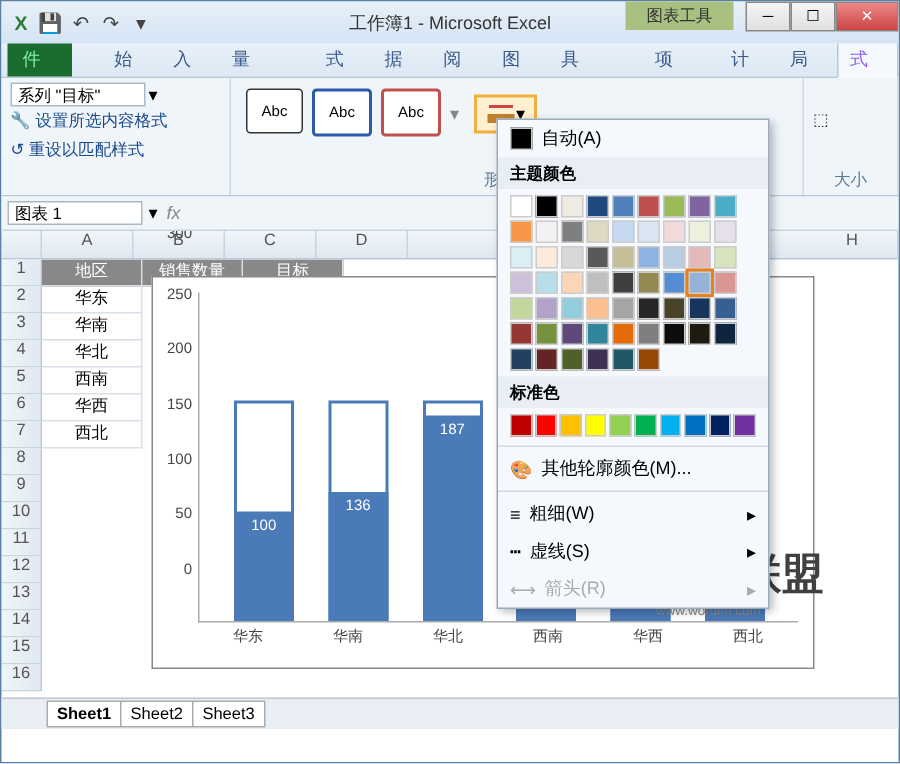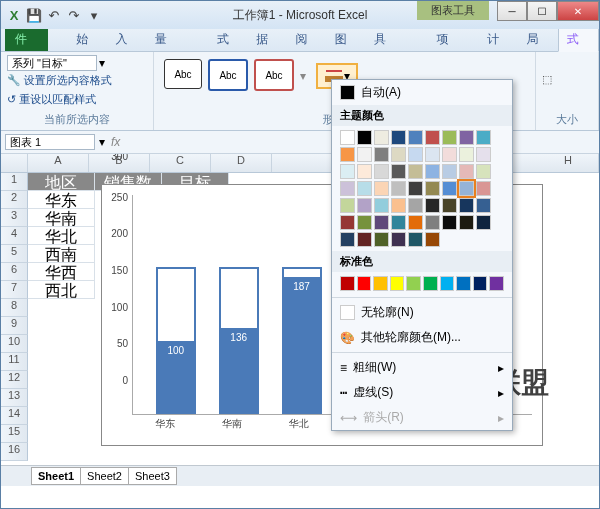--- a/index.html
+++ b/index.html
@@ -34,21 +34,21 @@
 .name-box{border:1px solid #a8b8c8;background:#fff;padding:1px 4px;width:80px;margin:0 4px;font-size:11px}
 .fx-label{font-style:italic;color:#888;padding:0 6px}
 .grid-area{position:relative;height:328px;overflow:hidden}
 .col-headers{display:flex;background:linear-gradient(#f0f5fa,#e0e8f0);height:18px;border-bottom:1px solid #b8c8d8}
 .corner{width:26px;border-right:1px solid #c8d4e0}
 .col-h{width:60px;text-align:center;border-right:1px solid #c8d4e0;font-size:11px;color:#555}
 .col-h.wide{width:90px}
 .rows{overflow:hidden}
 .row{display:flex;height:18px}
 .row-h{width:26px;background:linear-gradient(90deg,#f0f5fa,#e0e8f0);border-right:1px solid #b8c8d8;border-bottom:1px solid #c8d4e0;text-align:center;font-size:11px;color:#555}
-.cell{width:60px;border-right:1px solid #d8e0e8;border-bottom:1px solid #d8e0e8;padding:0 3px;font-size:16px;text-align:center}
+.cell{width:60px;border-right:1px solid #d8e0e8;border-bottom:1px solid #d8e0e8;padding:0 3px;font-size:11px;text-align:center}
 .cell.hdr{background:#888;color:#fff}
 .chart-embed{position:absolute;left:100px;top:30px;width:440px;height:260px;background:#fff;border:1px solid #888}
 .y-axis{position:absolute;left:0;top:10px;bottom:30px;width:28px}
 .y-tick{position:absolute;right:2px;font-size:10px;color:#444;transform:translateY(-50%)}
 .x-axis{position:absolute;bottom:10px;left:30px;right:10px;height:18px;display:flex}
 .x-label{flex:1;text-align:center;font-size:10px;color:#444}
 .bars-area{position:absolute;left:30px;right:10px;top:10px;bottom:30px;border-left:1px solid #aaa;border-bottom:1px solid #aaa}
 .bar-group{position:absolute;bottom:0;width:40px}
 .bar-sales{background:#4a7ab8;position:absolute;bottom:0;width:100%}
 .bar-target{border:2px solid #4a7ab8;position:absolute;bottom:0;width:100%;box-sizing:border-box}
@@ -116,21 +116,20 @@
         <span>▾</span>
       </div>
       <div class="sel-link">
           <span>🔧</span>
           <span>设置所选内容格式</span>
         </div>
       <div class="sel-link">
           <span>↺</span>
           <span>重设以匹配样式</span>
         </div>
-      <div class="group-label">当前所选内容</div>
     </div>
     <div class="ribbon-group" style="flex:1">
       <div class="shape-styles">
         <div class="abc-thumb abc1">Abc</div>
         <div class="abc-thumb abc2">Abc</div>
         <div class="abc-thumb abc3">Abc</div>
         <span style="align-self:center;color:#888">▾</span>
         <div class="outline-btn">
           <svg width="20" height="14">
               <rect x="1" y="7" width="18" height="6" fill="#c08030"></rect>
@@ -223,24 +222,20 @@
         <div class="swatch" style="background: rgb(255, 255, 0);"></div>
         <div class="swatch" style="background: rgb(146, 208, 80);"></div>
         <div class="swatch" style="background: rgb(0, 176, 80);"></div>
         <div class="swatch" style="background: rgb(0, 176, 240);"></div>
         <div class="swatch" style="background: rgb(0, 112, 192);"></div>
         <div class="swatch" style="background: rgb(0, 32, 96);"></div>
         <div class="swatch" style="background: rgb(112, 48, 160);"></div>
       </div>
     <div class="sep"></div>
     <div class="dd-item">
-        <span class="swatch" style="background:#fff"></span>
-        <span>无轮廓(N)</span>
-      </div>
-    <div class="dd-item">
         <span>🎨</span>
         <span>其他轮廓颜色(M)...</span>
       </div>
     <div class="sep"></div>
     <div class="dd-item">
         <span>≡</span>
         <span>粗细(W)</span>
         <span style="margin-left:auto">▸</span>
       </div>
     <div class="dd-item">

